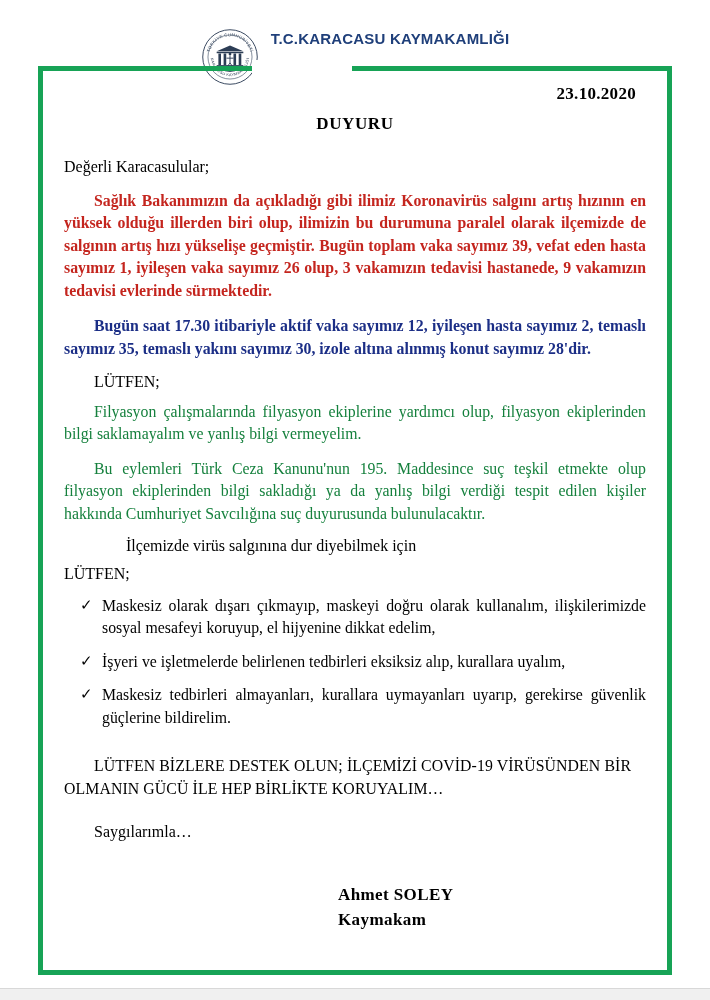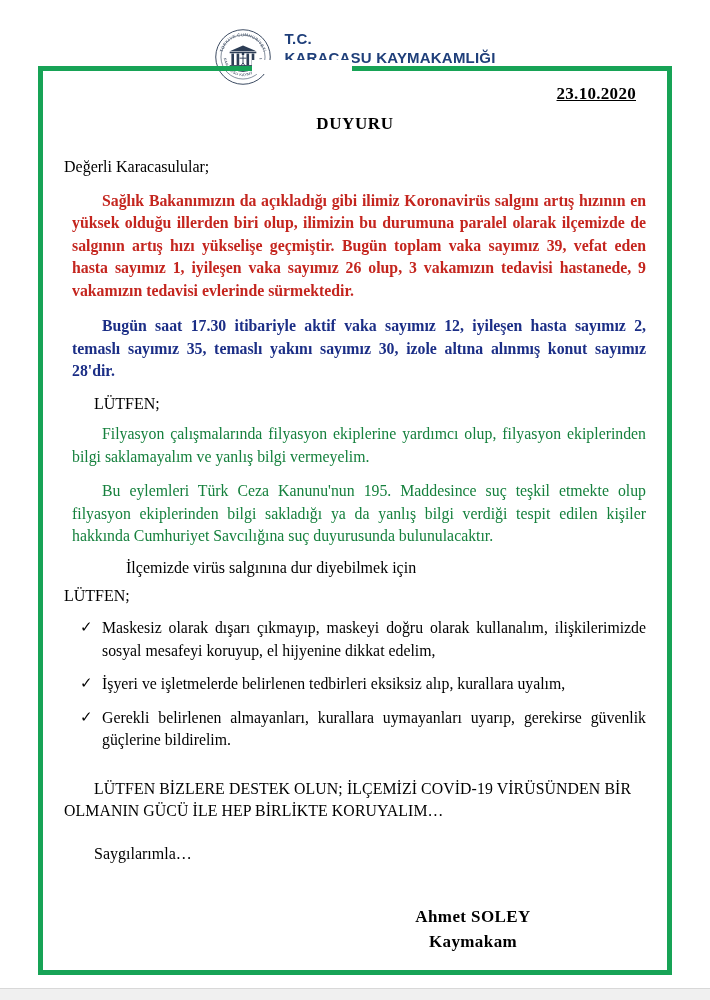--- a/index.html
+++ b/index.html
@@ -51,21 +51,20 @@
     gap: 12px;
   }
   .seal {
     width: 58px;
     height: 58px;
     flex: 0 0 58px;
     margin-top: 2px;
   }
   .header-text {
     display: flex;
-    flex-direction: column;
     justify-content: center;
     padding-top: 4px;
   }
   .header-text .tc {
     font-family: "Liberation Sans", sans-serif;
     font-weight: bold;
     font-size: 15px;
     color: #1f3f7a;
     letter-spacing: 0.2px;
     line-height: 1.25;
@@ -108,21 +107,20 @@
     top: 84px;
     width: 582px;
   }
 
   .date {
     text-align: right;
     font-size: 17px;
     font-weight: bold;
     letter-spacing: 0.3px;
     margin: 0 10px 10px 0;
-    text-decoration: underline;
   }
 
   .title {
     text-align: center;
     font-size: 17px;
     font-weight: bold;
     letter-spacing: 0.6px;
     margin: 0 0 24px 0;
   }
 
@@ -130,21 +128,21 @@
     text-align: left;
     font-size: 16px;
     margin: 0 0 14px 0;
   }
 
   p.body-par {
     font-size: 15.8px;
     line-height: 1.42;
     text-align: justify;
     text-indent: 30px;
-    margin: 0 0 12px 8px;
+    margin: 0 0 12px 0;
     hyphens: none;
   }
   p.red {
     color: #c4251e;
     font-weight: bold;
     margin-bottom: 13px;
   }
   p.blue {
     color: #1b2e86;
     font-weight: bold;
@@ -222,21 +220,21 @@
   .signature .sig-title {
     font-size: 17px;
     font-weight: bold;
     letter-spacing: 0.4px;
     line-height: 1.45;
   }
   .sig-wrap {
     width: 270px;
     margin-left: auto;
     margin-right: 28px;
-    text-align: center;
+    text-align: left;
   }
 </style>
 </head>
 <body>
 
 <div class="page">
 
   <div class="header">
     <div class="header-inner">
 
@@ -308,21 +306,21 @@
       <li>
         <span class="tick">✓</span>
         <span>Maskesiz olarak dışarı çıkmayıp, maskeyi doğru olarak kullanalım, ilişkilerimizde sosyal mesafeyi koruyup, el hijyenine dikkat edelim,</span>
       </li>
       <li>
         <span class="tick">✓</span>
         <span>İşyeri ve işletmelerde belirlenen tedbirleri eksiksiz alıp, kurallara uyalım,</span>
       </li>
       <li>
         <span class="tick">✓</span>
-        <span>Gerekli belirlenen almayanları, kurallara uymayanları uyarıp, gerekirse güvenlik güçlerine bildirelim.</span>
+        <span>Maskesiz tedbirleri almayanları, kurallara uymayanları uyarıp, gerekirse güvenlik güçlerine bildirelim.</span>
       </li>
     </ul>
 
     <p class="closing">LÜTFEN BİZLERE DESTEK OLUN; İLÇEMİZİ COVİD-19 VİRÜSÜNDEN BİR OLMANIN GÜCÜ İLE HEP BİRLİKTE KORUYALIM…</p>
 
     <p class="regards">Saygılarımla…</p>
 
     <div class="signature">
       <div class="sig-wrap">
         <div class="sig-name">Ahmet SOLEY</div>

